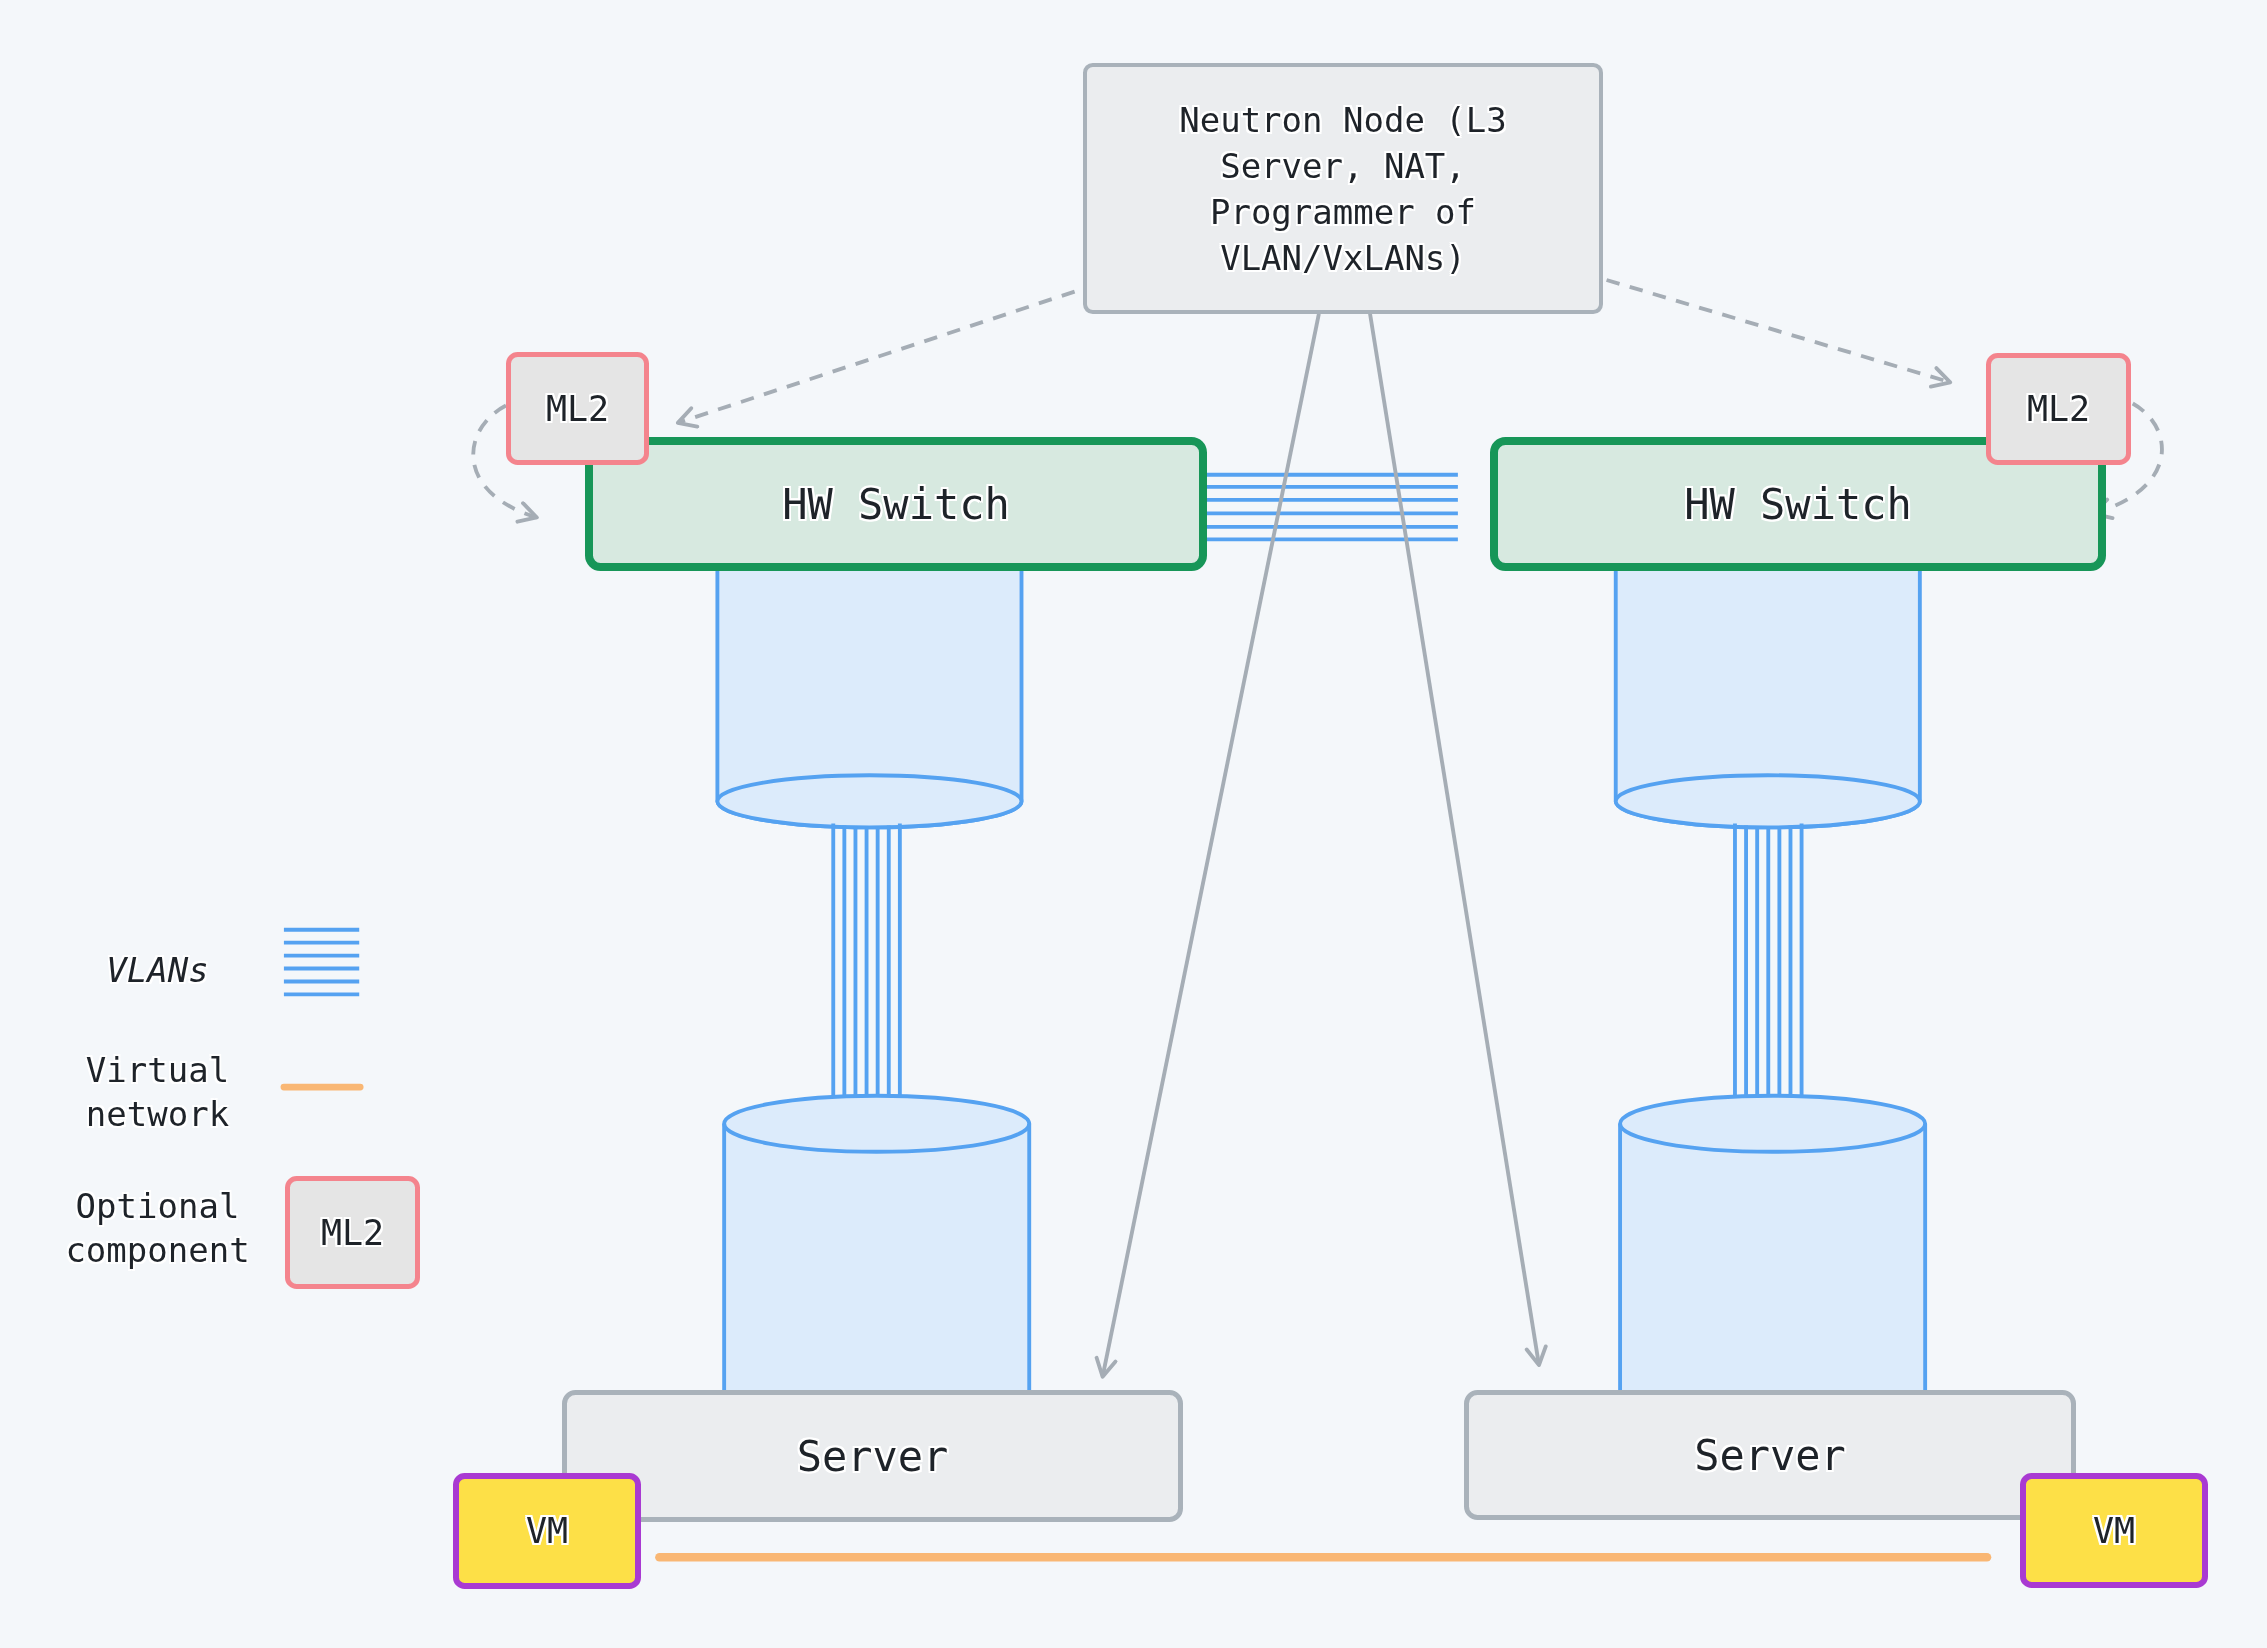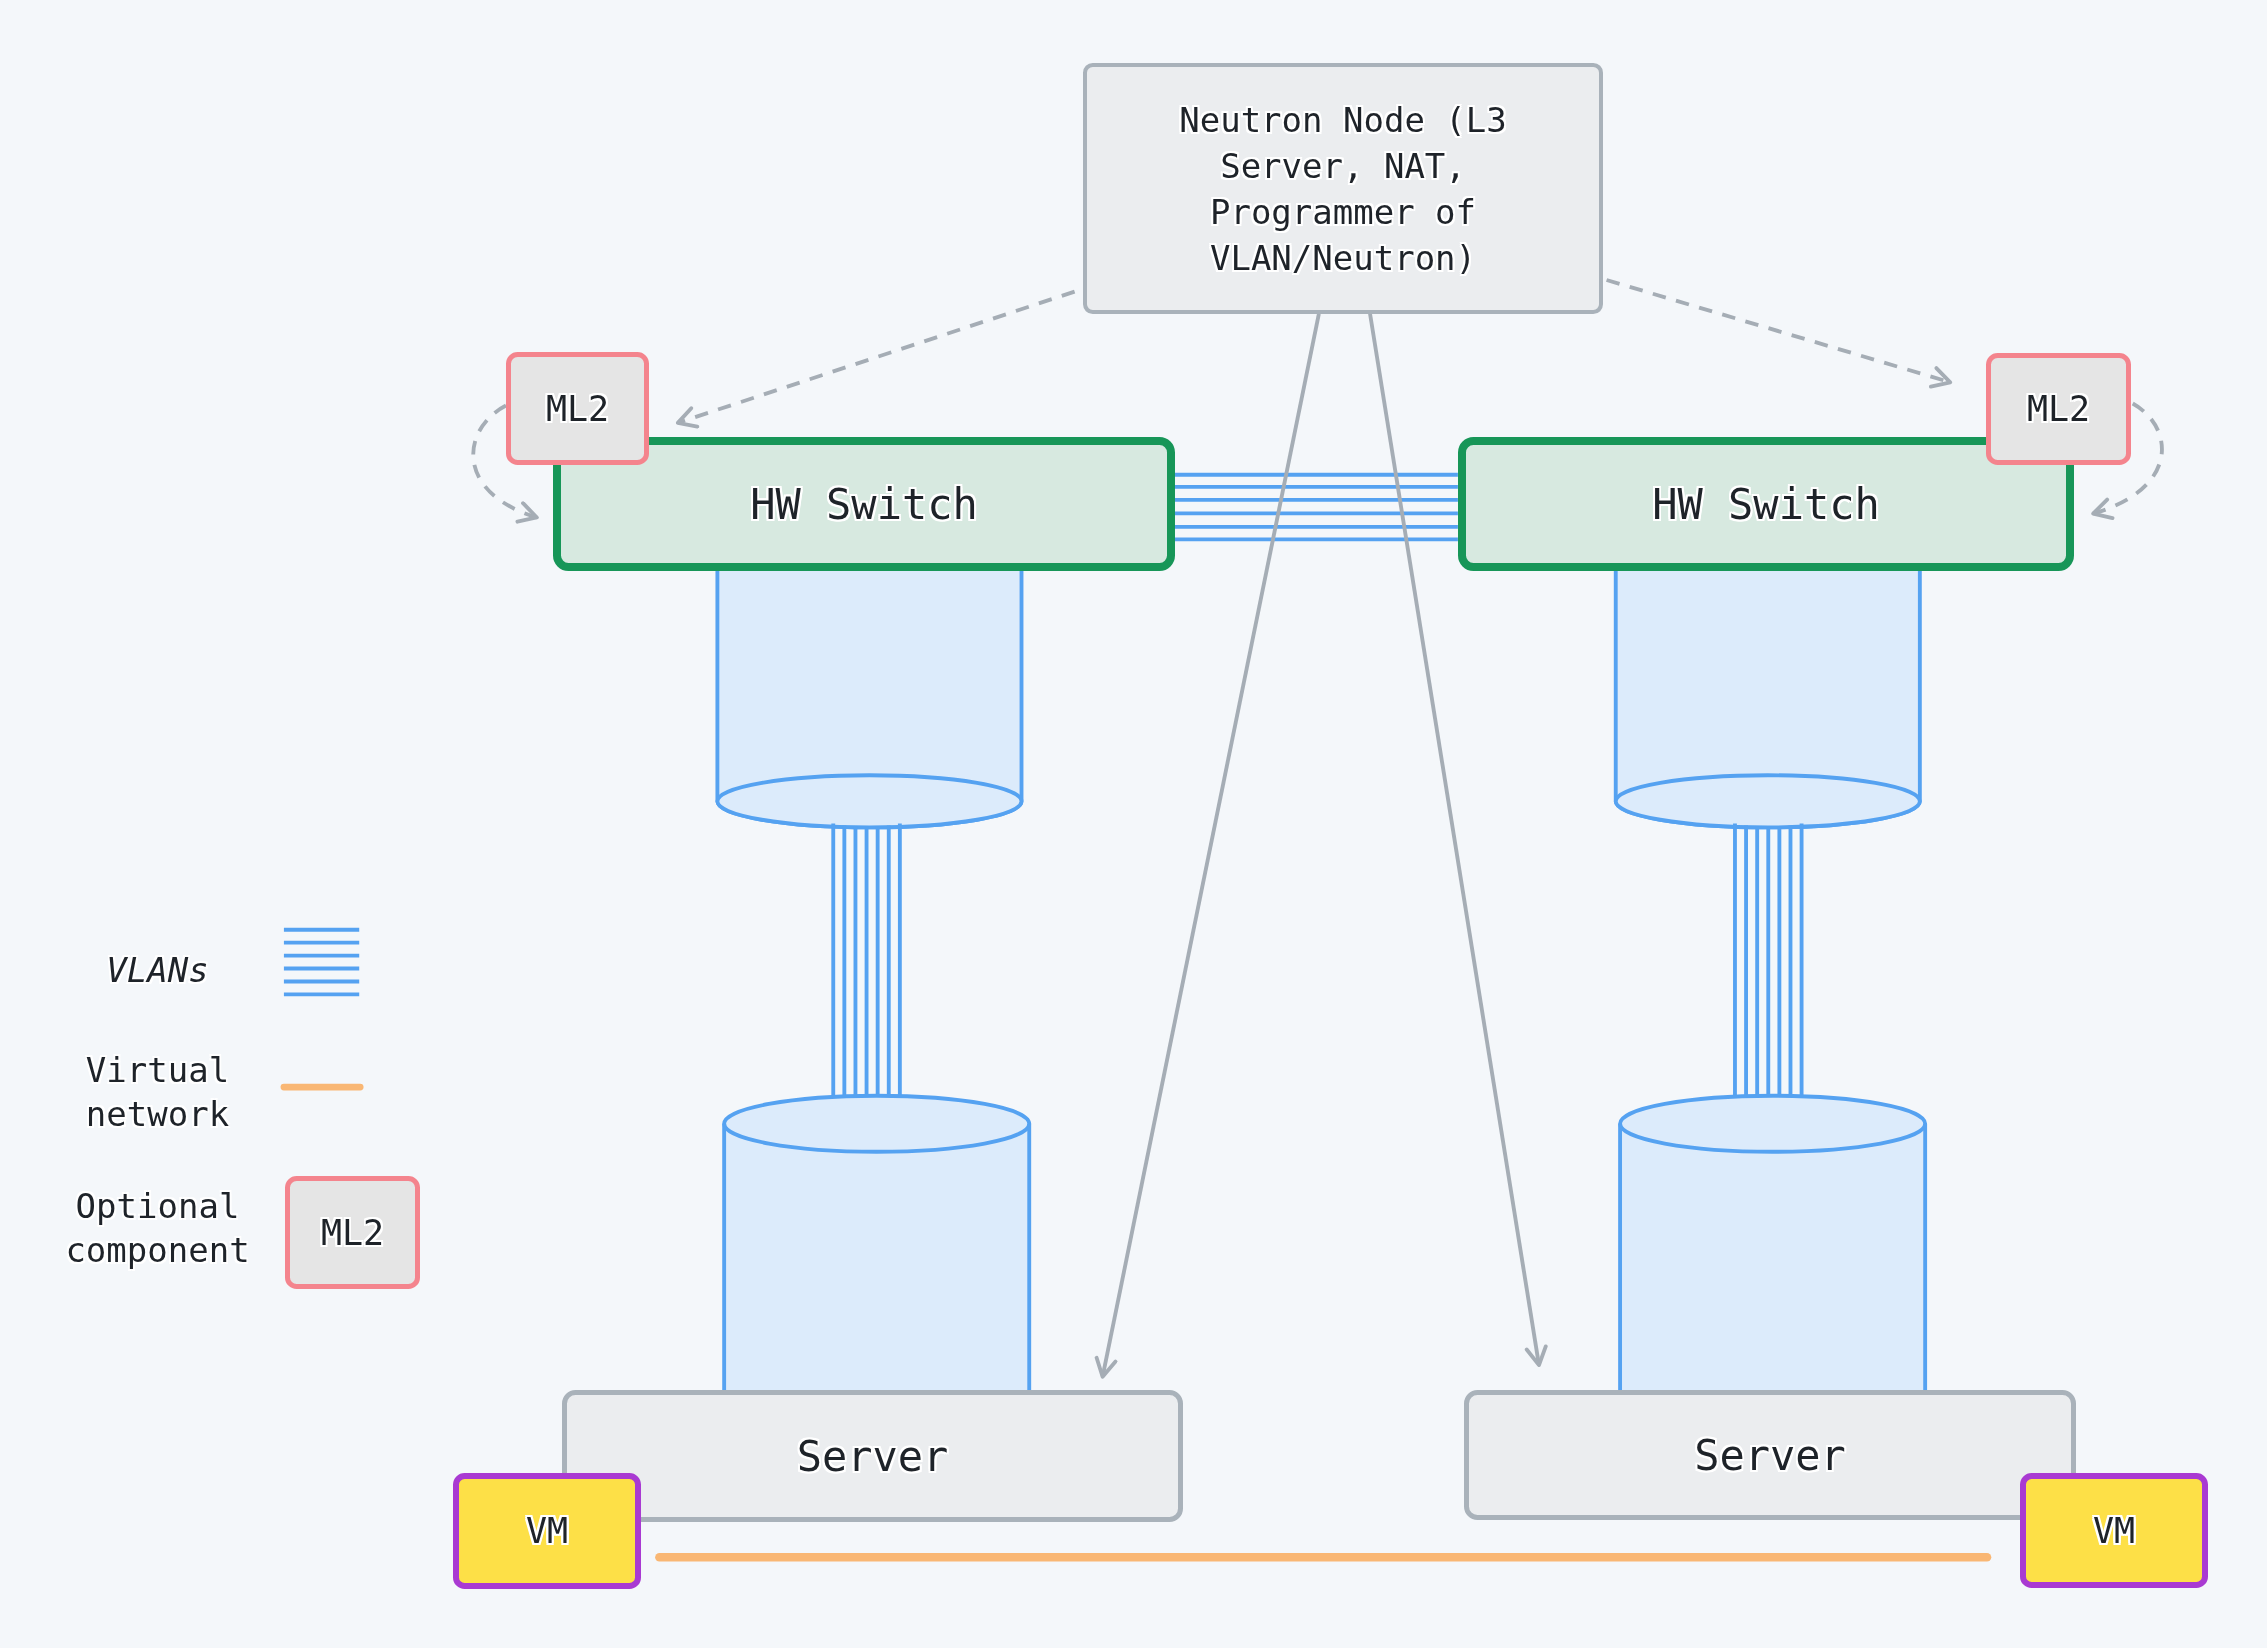--- a/index.html
+++ b/index.html
@@ -40,20 +40,21 @@
   .neutron {
     left: 1083px; top: 63px; width: 520px; height: 251px;
     font-size: 34px; line-height: 46px;
     flex-direction: column;
   }
   .switch {
     background: #d7e9e0;
     border: 8.7px solid #179658;
     border-radius: 15.4px;
     font-size: 42px;
+    margin-left: 32px;
   }
   .switch.left  { left: 553px;  top: 437px; width: 622px; height: 134px; }
   .switch.right { left: 1458px; top: 437px; width: 616px; height: 134px; }
   .server {
     background: #ebedef;
     border: 5.8px solid #a9b2ba;
     border-radius: 13.5px;
     font-size: 42px;
     text-align: center;
   }
@@ -174,21 +175,21 @@
       <line x1="294" y1="1016.6" x2="372" y2="1016.6"></line>
       <line x1="294" y1="1030" x2="372" y2="1030"></line>
     </g>
     <line x1="294" y1="1126" x2="373" y2="1126" stroke="#f9b774" stroke-width="7" stroke-linecap="round"></line>
   </svg>
 
   <div class="box gray-box neutron">
     <div>Neutron Node (L3</div>
     <div>Server, NAT,</div>
     <div>Programmer of</div>
-    <div>VLAN/Neutron)</div>
+    <div>VLAN/VxLANs)</div>
   </div>
 
   <div class="box switch left">
     <span>HW Switch</span>
   </div>
   <div class="box switch right">
     <span>HW Switch</span>
   </div>
 
   <div class="box ml2 left">

